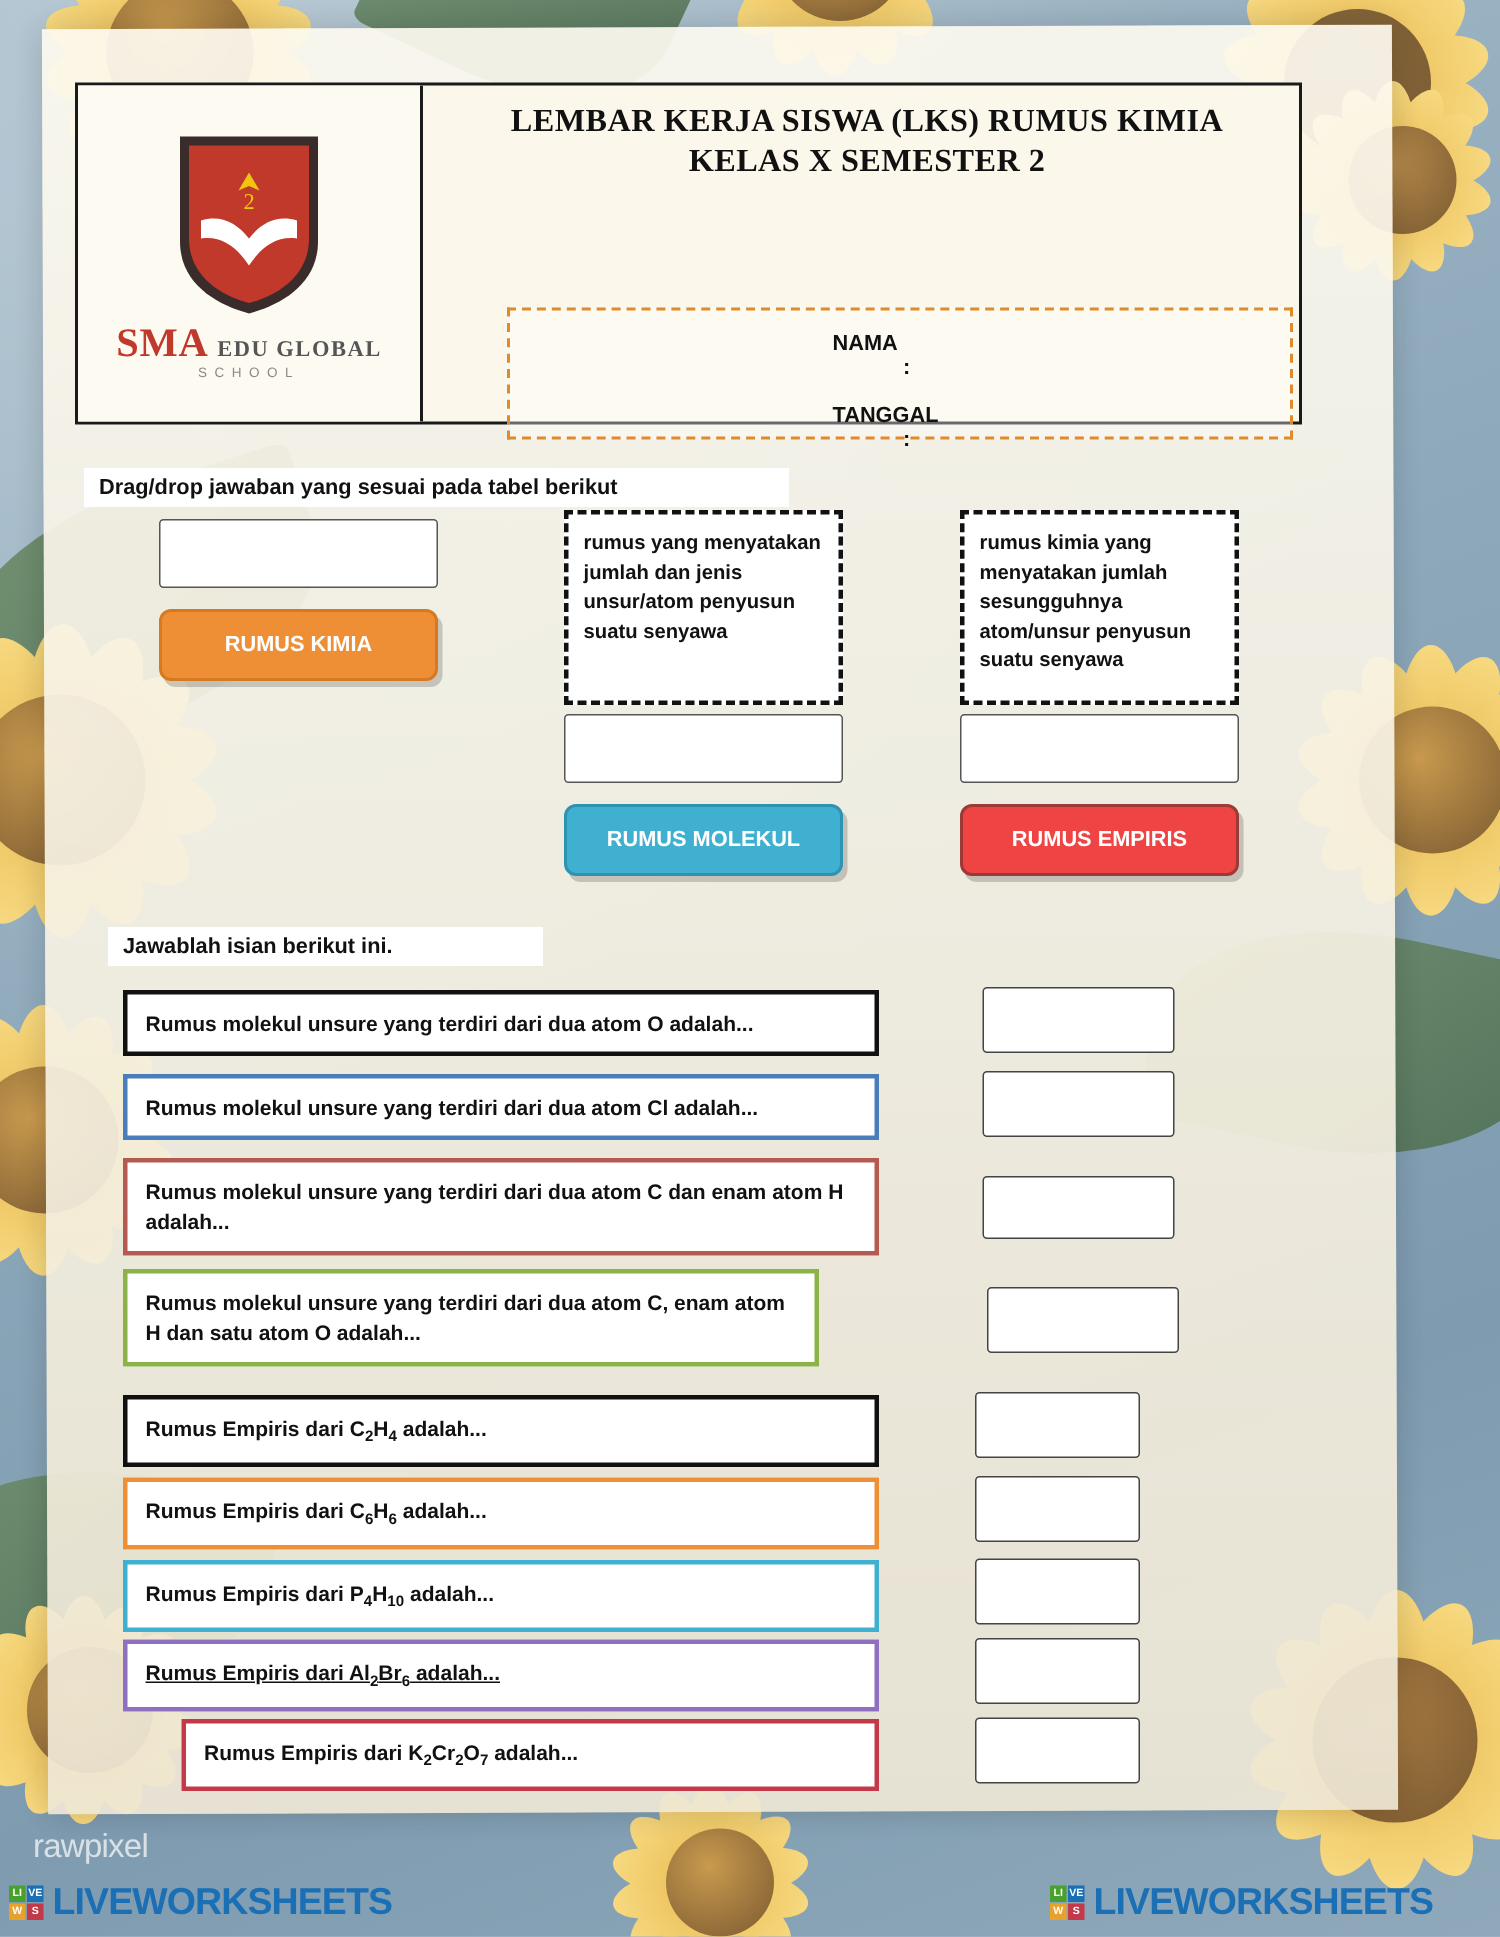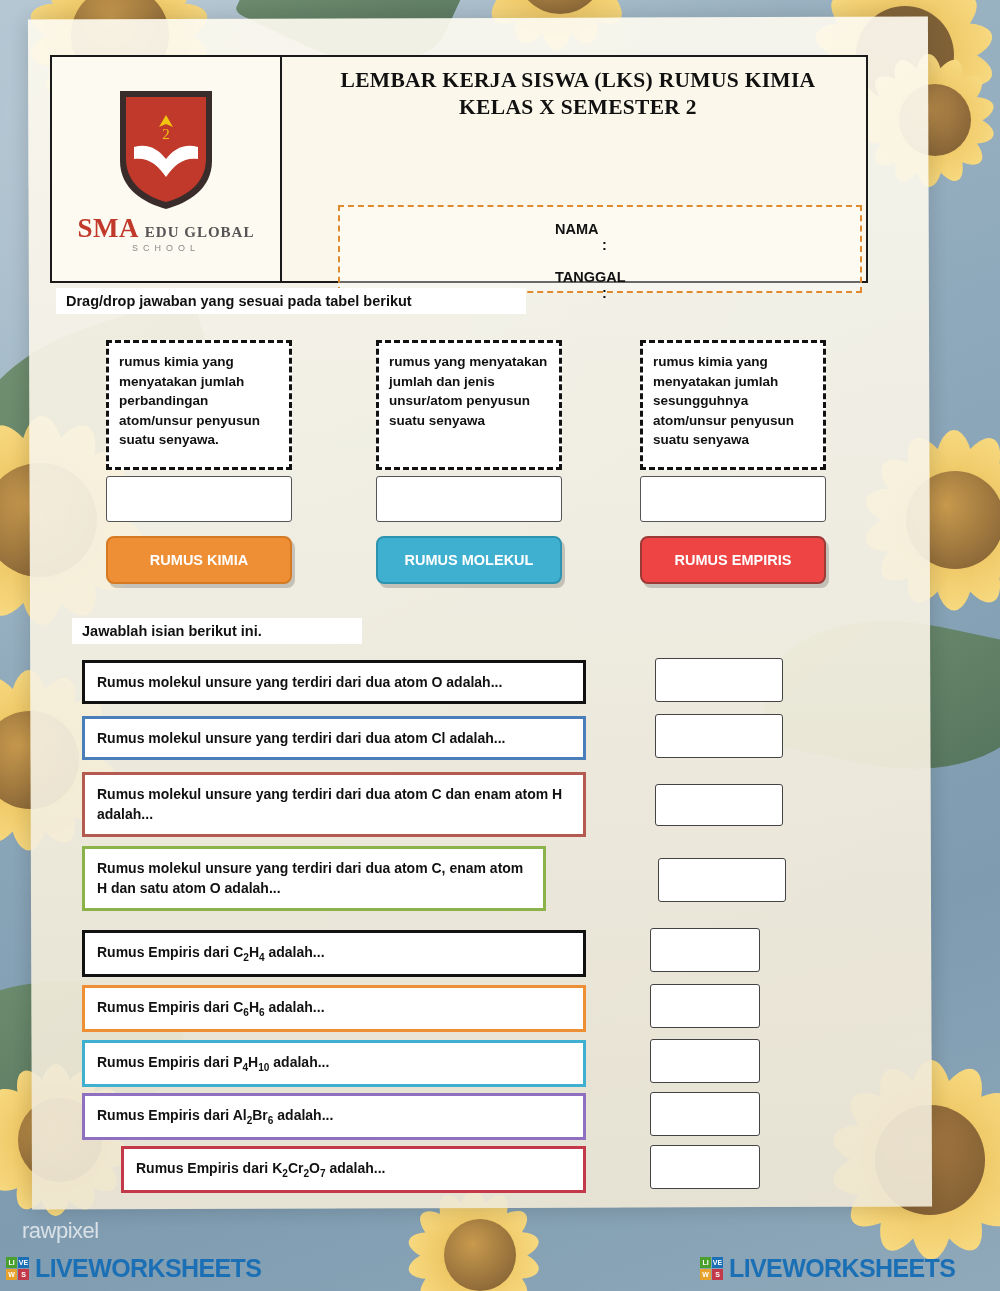--- a/index.html
+++ b/index.html
@@ -76,21 +76,21 @@
   .id-row { display:flex; align-items:center; margin-bottom:16px; font-size:14.5px;
             font-weight:bold; font-family:"Liberation Sans", sans-serif; color:#111;flex-direction:column; }
   .id-label { width:108px; }
   .id-colon { width:14px; }
   .id-value { flex:1; }
 
   .instruction {
     position:absolute; background:#fff; font-weight:bold; font-size:14.5px; color:#111;
     padding:5px 10px;
   }
-  #instr1 { left:56px; top:288px; width:470px; }
+  #instr1 { left:56px; top:312px; width:470px; }
   #instr2 { left:72px; top:618px; width:290px; }
 
   .dd-col { position:absolute; width:186px; }
   .dd-text {
     border:3px dashed #111; background:#fff; padding:9px 10px 6px 10px;
     font-size:13.5px; font-weight:bold; color:#111; line-height:1.45; height:130px;
   }
   .dd-drop {
     margin-top:6px; height:46px; border:1.5px solid #555; background:#fff; border-radius:3px;
   }
@@ -344,21 +344,20 @@
         <span class="id-colon">:</span>
         <span class="id-value"></span>
       </div>
     </div>
   </div>
 
   <div class="instruction" id="instr1">Drag/drop  jawaban yang sesuai pada tabel berikut</div>
 
   <div id="dd-area">
       <div class="dd-col" style="left: 106px; top: 340px;">
-        <div class="dd-text">rumus kimia yang menyatakan jumlah perbandingan atom/unsur penyusun suatu senyawa.</div>
         <div class="dd-drop"></div>
         <div class="chip orange">RUMUS KIMIA</div>
       </div>
       <div class="dd-col" style="left: 376px; top: 340px;">
         <div class="dd-text">rumus yang menyatakan jumlah dan jenis unsur/atom penyusun suatu senyawa</div>
         <div class="dd-drop"></div>
         <div class="chip blue">RUMUS MOLEKUL</div>
       </div>
       <div class="dd-col" style="left: 640px; top: 340px;">
         <div class="dd-text">rumus kimia yang menyatakan jumlah sesungguhnya atom/unsur penyusun suatu senyawa</div>
@@ -392,21 +391,21 @@
       <div class="a-box" style="left: 650px; top: 928px; width: 110px; height: 44px;"></div>
       <div class="q-row" style="left: 82px; top: 985px; width: 504px;">
         <div class="q-box" style="border: 3px solid rgb(239, 143, 53); min-height: 42px;">Rumus Empiris dari C<sub>6</sub>H<sub>6</sub> adalah...</div>
       </div>
       <div class="a-box" style="left: 650px; top: 984px; width: 110px; height: 44px;"></div>
       <div class="q-row" style="left: 82px; top: 1040px; width: 504px;">
         <div class="q-box" style="border: 3px solid rgb(63, 176, 207); min-height: 42px;">Rumus Empiris dari P<sub>4</sub>H<sub>10</sub> adalah...</div>
       </div>
       <div class="a-box" style="left: 650px; top: 1039px; width: 110px; height: 44px;"></div>
       <div class="q-row" style="left: 82px; top: 1093px; width: 504px;">
-        <div class="q-box" style="border: 3px solid rgb(142, 111, 192); min-height: 42px;">Rumus Empiris dari Al<sub>2</sub>Br<sub>6</sub> adalah...</div>
+        <div class="q-box" style="border: 3px solid rgb(142, 111, 192); min-height: 42px; text-decoration: underline;">Rumus Empiris dari Al<sub>2</sub>Br<sub>6</sub> adalah...</div>
       </div>
       <div class="a-box" style="left: 650px; top: 1092px; width: 110px; height: 44px;"></div>
       <div class="q-row" style="left: 82px; top: 1146px; width: 504px;">
         <div class="q-box" style="border: 3px solid rgb(196, 57, 74); min-height: 42px; margin-left: 39px;">Rumus Empiris dari K<sub>2</sub>Cr<sub>2</sub>O<sub>7</sub> adalah...</div>
       </div>
       <div class="a-box" style="left: 650px; top: 1145px; width: 110px; height: 44px;"></div>
     </div>
 
   <div class="rawpixel">rawpixel</div>
 

